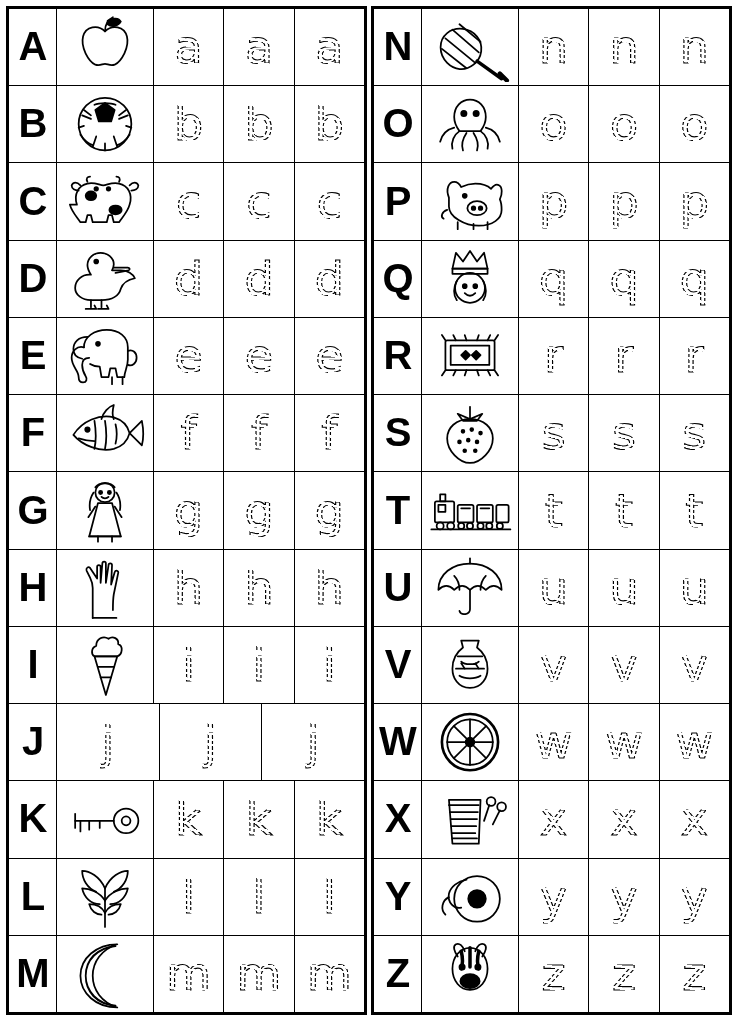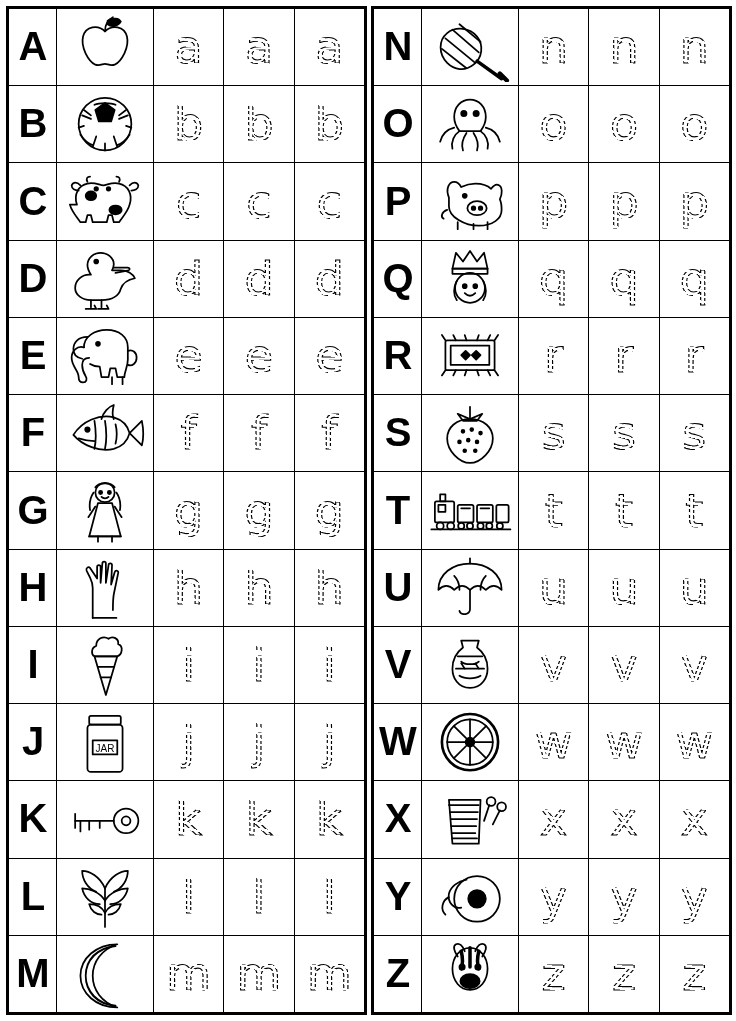--- a/index.html
+++ b/index.html
@@ -333,30 +333,20 @@
         <div class="cell trace-cell">
           <span class="dashwrap"><span class="glyph">i</span></span>
         </div>
         <div class="cell trace-cell">
           <span class="dashwrap"><span class="glyph">i</span></span>
         </div>
       </div>
       <div class="row">
         <div class="cell cap-cell">
           <span class="cap">J</span>
-        </div>
-        <div class="cell pic-cell">
-          <span style="display: block; width: 100%; height: 100%;">
-            <svg viewBox="0 0 100 80" fill="none" stroke="#000" stroke-width="2" stroke-linecap="round" stroke-linejoin="round">
-              <rect x="30" y="20" width="40" height="54" rx="4"></rect>
-              <rect x="32" y="10" width="36" height="10" rx="2"></rect>
-              <rect x="36" y="38" width="28" height="16"></rect>
-            </svg>
-          </span>
-          <span style="position: absolute; left: 50%; top: 57%; transform: translate(-50%, -50%); font-size: 10px; font-family: &quot;Liberation Sans&quot;, sans-serif;">JAR</span>
         </div>
         <div class="cell trace-cell">
           <span class="dashwrap"><span class="glyph">j</span></span>
         </div>
         <div class="cell trace-cell">
           <span class="dashwrap"><span class="glyph">j</span></span>
         </div>
         <div class="cell trace-cell">
           <span class="dashwrap"><span class="glyph">j</span></span>
         </div>

